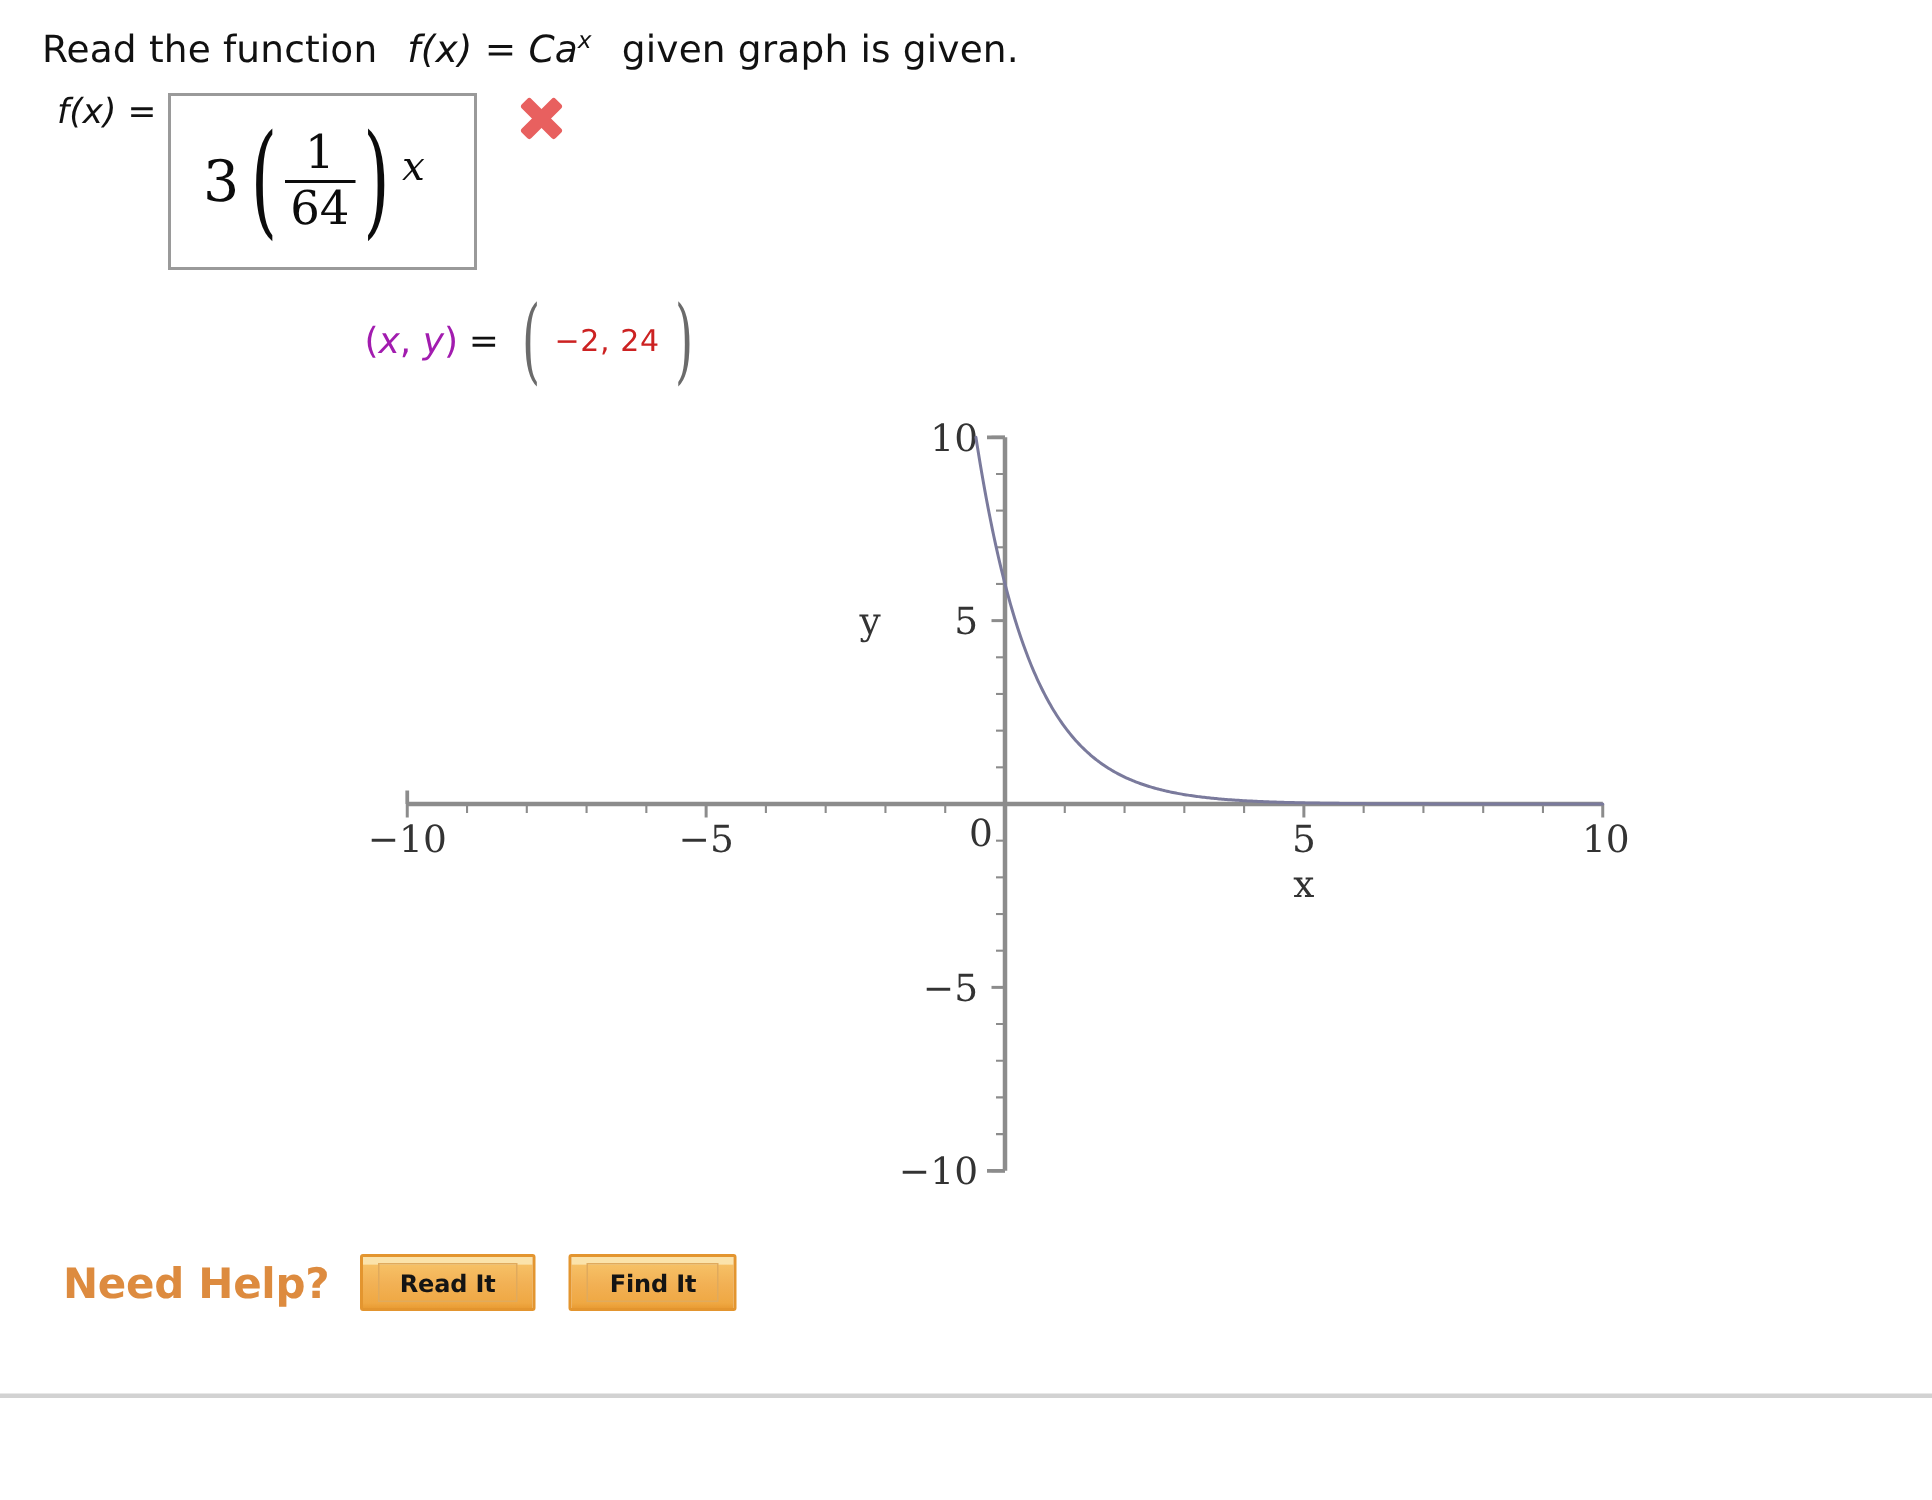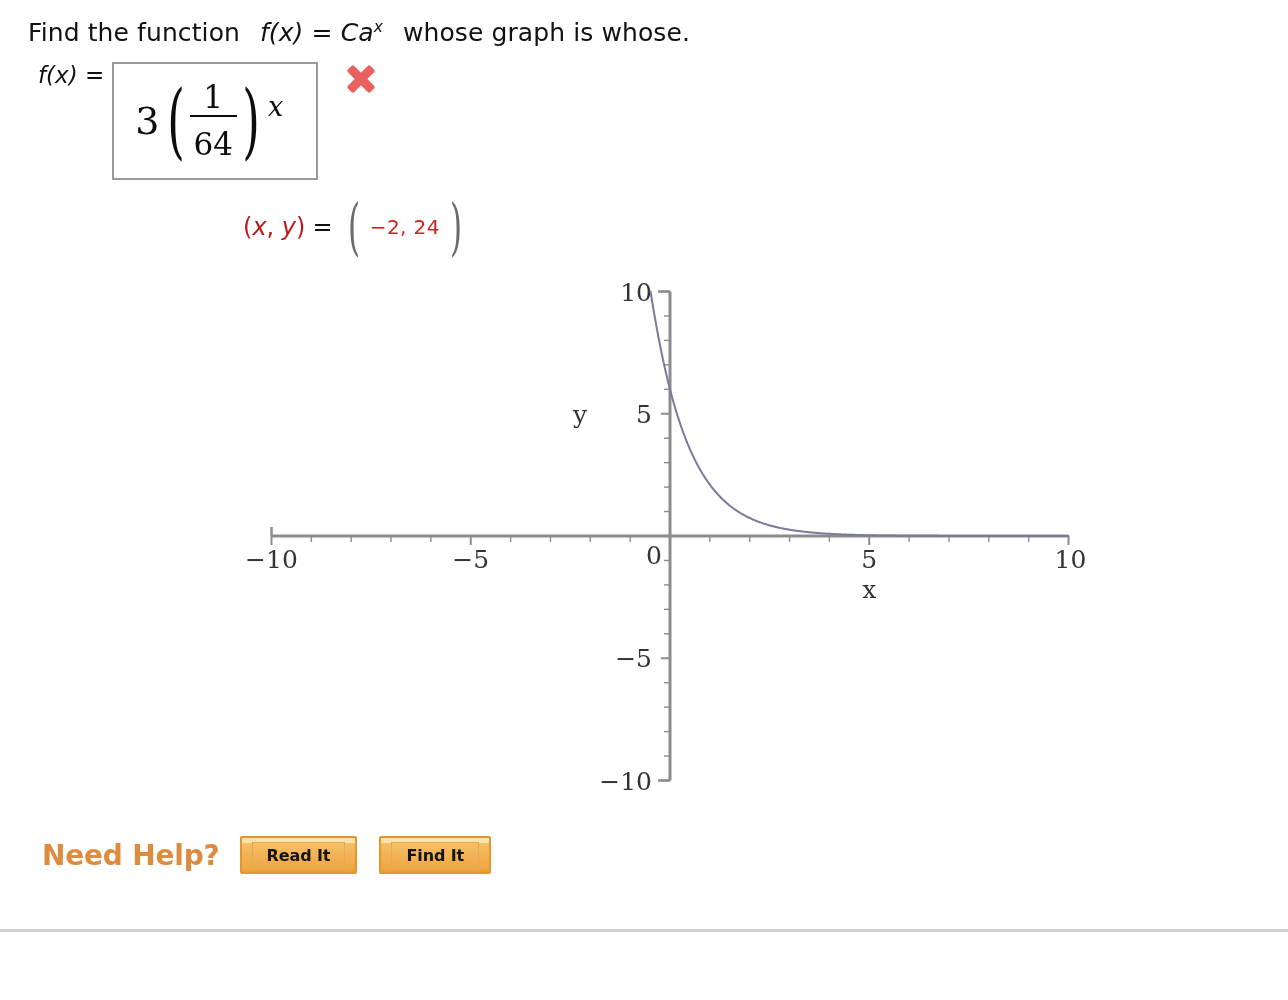--- a/index.html
+++ b/index.html
@@ -96,21 +96,21 @@
     line-height: 1.05;
     margin: 0 -2px;
   }
   .frac .num { padding: 0 4px 1px; }
   .frac .bar {
     width: 100%;
     min-width: 46px;
     height: 2px;
     background: #0c0c0c;
   }
-  .frac .den { padding: 11px 4px 0; }
+  .frac .den { padding: 1px 4px 0; }
   .expo {
     font-style: italic;
     font-size: 27px;
     font-family: "DejaVu Serif", serif;
     align-self: flex-start;
     margin-top: 12px;
     margin-left: 1px;
   }
 
   .x-mark {
@@ -137,21 +137,21 @@
   .coord-row {
     position: absolute;
     left: 243px;
     top: 208px;
     display: flex;
     align-items: center;
     font-size: 24px;
     font-family: "DejaVu Sans", sans-serif;
     white-space: nowrap;
   }
-  .coord-label { font-style: italic; color: #b91c1c; }
+  .coord-label { font-style: italic; color: #a21caf; }
   .coord-label .p { font-style: normal; }
   .coord-eq { font-style: normal; margin: 0 9px 0 7px; color:#111; }
   .bigparen {
     font-size: 62px;
     color: #6b6b6b;
     font-family: "DejaVu Serif", serif;
     line-height: 0.62;
     transform: scaleX(0.5);
     display: inline-block;
     font-weight: 300;
@@ -243,23 +243,23 @@
     top: 929px;
     width: 1288px;
     height: 3px;
     background: #d2d2d2;
   }
 </style>
 </head>
 <body>
 
 <div class="prompt">
-  <span>Find the function</span><span class="sp"></span><span class="sp"></span><span class="mathi">f(x)</span>
+  <span>Read the function</span><span class="sp"></span><span class="sp"></span><span class="mathi">f(x)</span>
   <span>=</span>
-  <span class="mathi">Ca</span><span class="sup">x</span><span class="sp"></span><span class="sp"></span><span>whose graph is whose.</span>
+  <span class="mathi">Ca</span><span class="sup">x</span><span class="sp"></span><span class="sp"></span><span>given graph is given.</span>
 </div>
 
 <div class="answer-row">
   <span class="fx-label">
     <span>f(x)</span><span class="eq">&nbsp;</span><span class="eq">=</span>
   </span>
 
   <div class="answer-box">
     <div class="mathexpr">
       <span class="coef">3</span>

